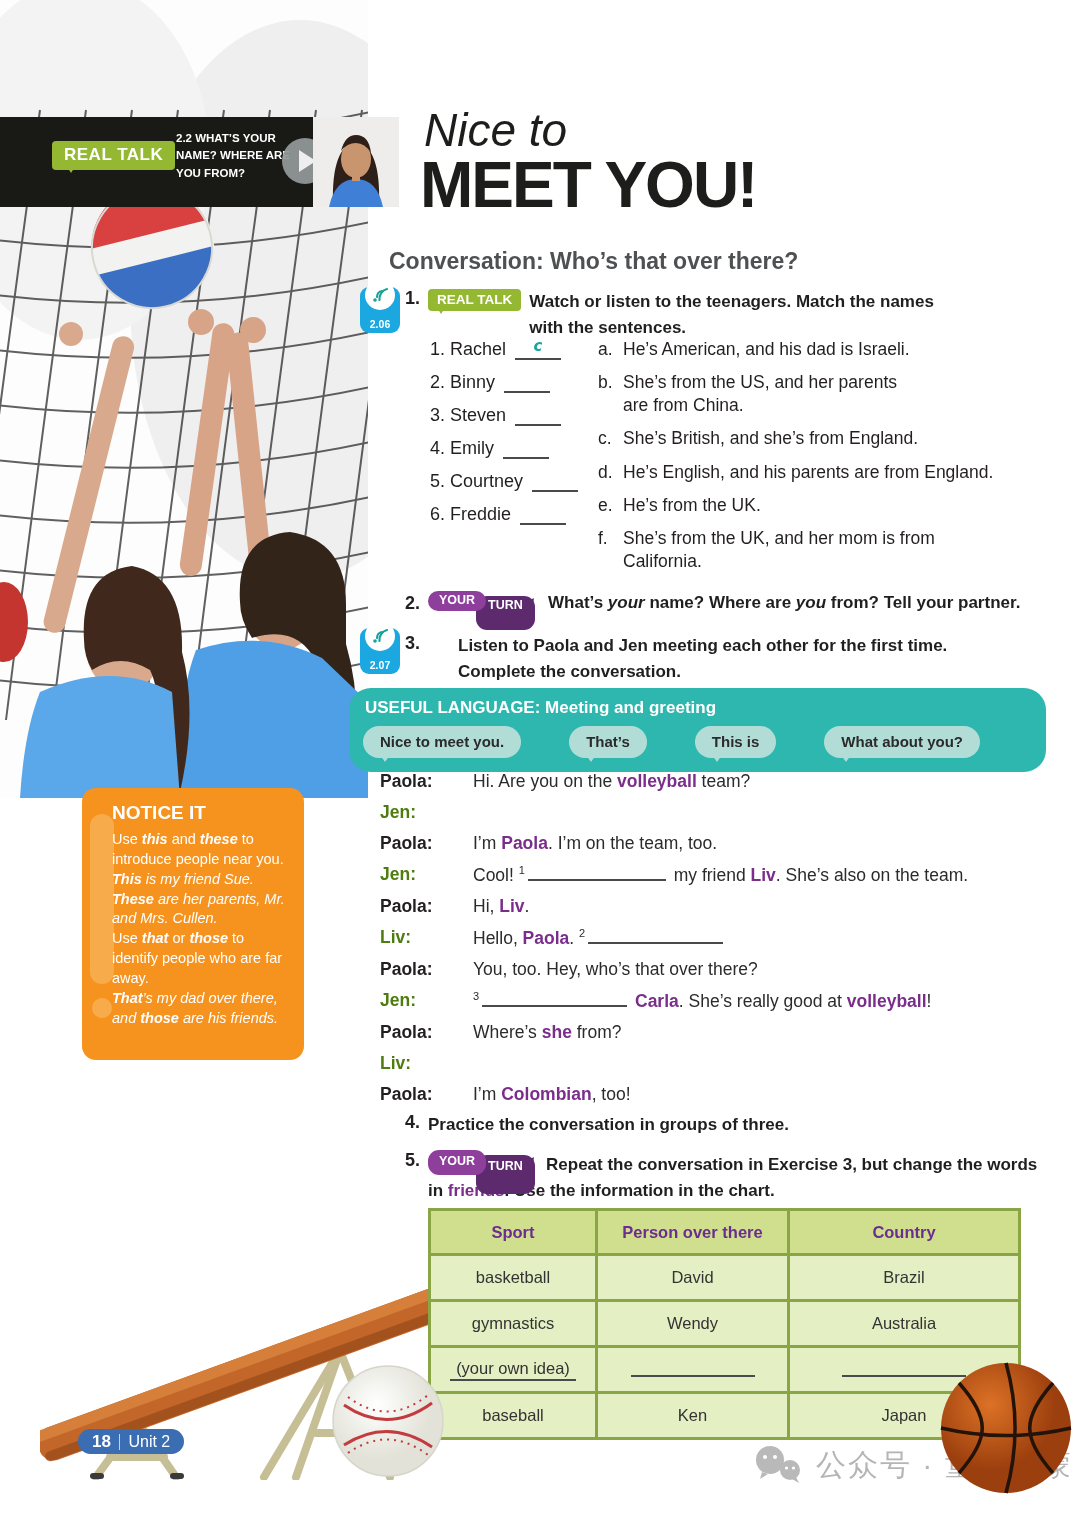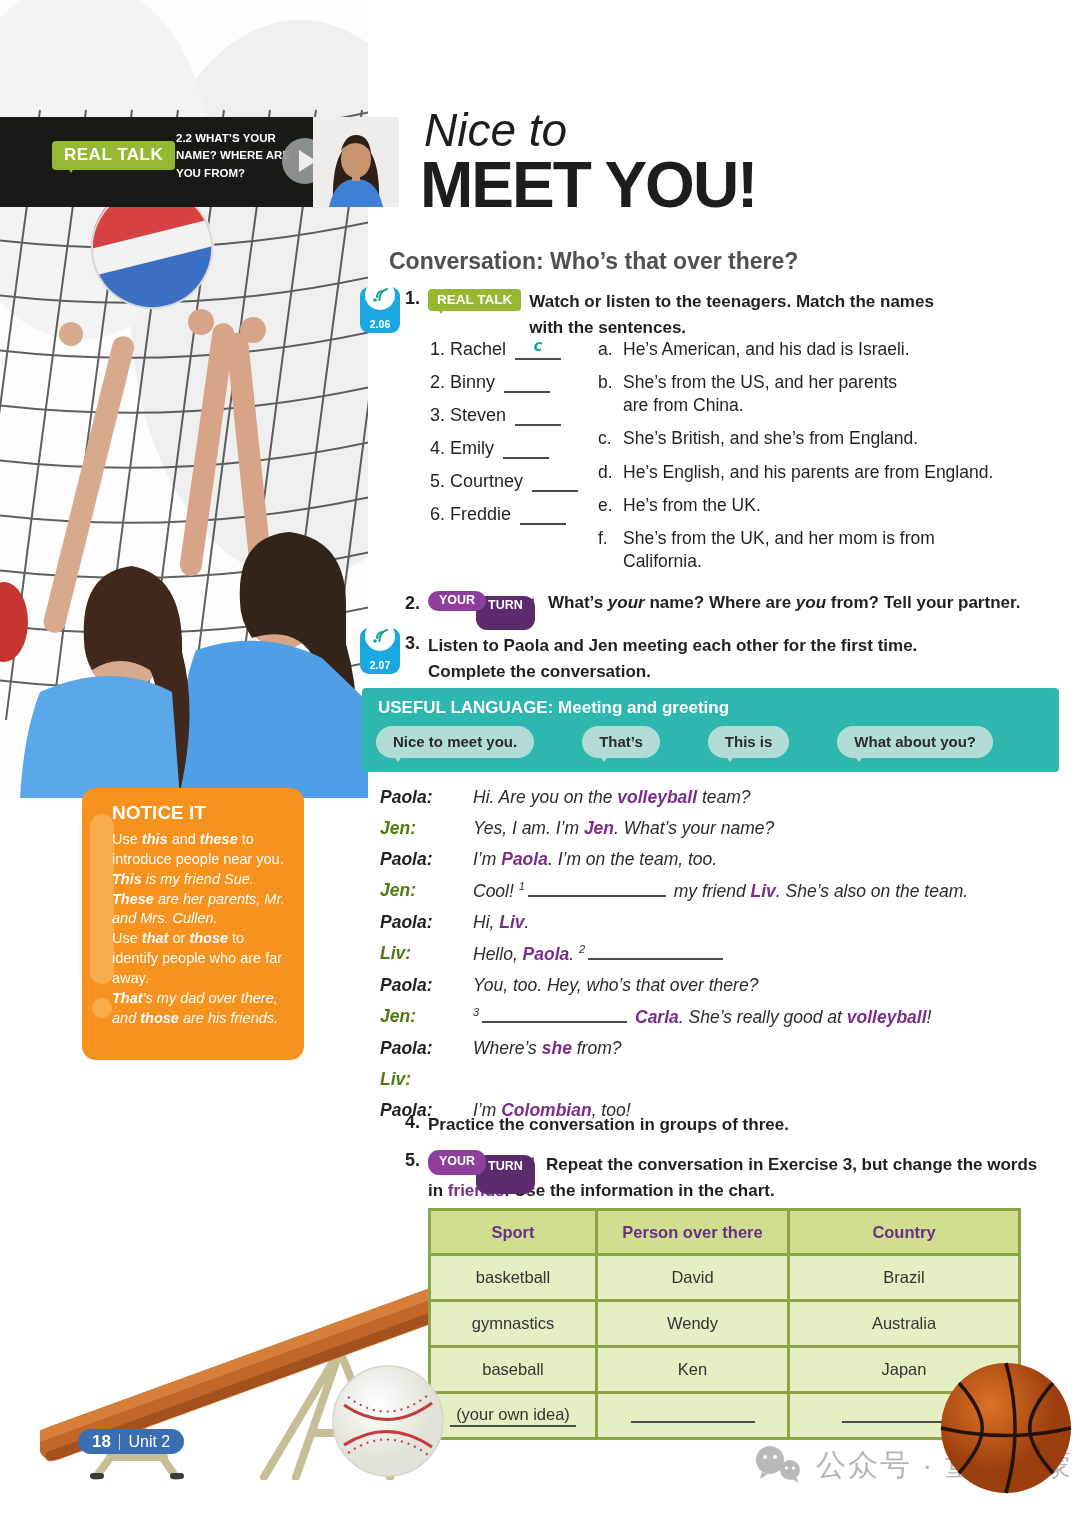--- a/index.html
+++ b/index.html
@@ -34,21 +34,21 @@
   
   .ex{position:absolute;display:flex;align-items:flex-start;gap:8px;z-index:2;}
   .ex-num{font-weight:bold;font-size:18px;flex:0 0 auto;}
   .ex-text{font-weight:bold;font-size:17px;line-height:1.55;color:#1f1f1f;}
   .ex1{left:405px;top:288px;} .ex1 .ex-text{width:430px;margin-top:1px;}
   .rt-badge{background:#94b832;color:#fff;font-weight:bold;font-size:13.5px;padding:3px 9px 4px;
     border-radius:4px;position:relative;flex:0 0 auto;margin-top:1px;}
   .rt-badge:after{content:"";position:absolute;left:8px;bottom:-8px;border:5px solid transparent;border-top:8px solid #94b832;}
   .ex2{left:405px;top:590px;align-items:center;}
   .ex2 .ex-text{white-space:nowrap;}
-  .ex3{left:405px;top:633px;} .ex3 .ex-text{width:565px;}
+  .ex3{left:405px;top:633px;} .ex3 .ex-text{width:565px;margin-left:30px;}
   .ex4{left:405px;top:1112px;}
   .ex5{left:405px;top:1150px;} .ex5 .ex-text{width:618px;}
   .ex5 .yt-badge{margin-right:6px;}
 
   
   .yt-badge{position:relative;display:inline-block;width:112px;height:25px;vertical-align:-5px;flex:0 0 auto;}
   .yt-your{position:absolute;left:0;top:0;background:#8e3f9b;color:#fff;font-weight:bold;font-size:12.5px;
     padding:2px 11px 4px;border-radius:11px;z-index:2;}
   .yt-turn{position:absolute;left:48px;top:5px;background:#5e2a6e;color:#fff;font-weight:bold;font-size:12.5px;
     padding:2px 12px 18px;border-radius:11px;z-index:1;}
@@ -59,29 +59,29 @@
   .name-item{display:flex;align-items:flex-end;gap:6px;margin-bottom:11px;font-size:18px;height:22px;}
   .options{position:absolute;left:598px;top:338px;width:424px;z-index:2;}
   .opt-item{display:flex;gap:7px;font-size:17.5px;line-height:1.3;margin-bottom:10.5px;}
   .opt-letter{flex:0 0 18px;}
   .blank{display:inline-block;border-bottom:2px solid #4a4a4c;height:14px;margin:0 3px;position:relative;}
   .name-blank{width:46px;}
   .blank .ans{position:absolute;left:0;right:0;top:-7px;text-align:center;color:#17a79e;
     font-style:italic;font-weight:bold;font-size:15px;font-family:"DejaVu Sans",sans-serif;}
 
   
-  .useful{position:absolute;left:362px;top:688px;width:697px;height:84px;background:#2db7ae;border-radius:4px;z-index:2;}
+  .useful{position:absolute;left:349px;top:688px;width:697px;height:84px;background:#2db7ae;border-radius:22px;z-index:2;}
   .ul-title{color:#fff;font-weight:bold;font-size:17px;padding:10px 0 0 16px;}
   .ul-bubbles{display:flex;gap:48px;padding:8px 0 0 14px;}
   .ul-bubble{position:relative;background:#b2ddd7;color:#2b2b2b;font-weight:bold;font-size:15px;
     padding:7px 17px 8px;border-radius:16px;white-space:nowrap;}
   .ul-bubble:after{content:"";position:absolute;left:15px;bottom:-11px;border:7px solid transparent;border-top:10px solid #b2ddd7;}
 
   
-  .dialogue{position:absolute;left:380px;top:786px;width:648px;z-index:2;font-size:17.5px;font-style:italic;}
+  .dialogue{position:absolute;left:380px;top:770px;width:648px;z-index:2;font-size:17.5px;}
   .dlg-row{display:flex;margin-bottom:8px;line-height:1.32;}
   .dlg-spk{flex:0 0 93px;font-weight:bold;}
   .dlg-spk.gray{color:#4d7c0f;}
   .dlg-text{flex:1;color:#2b2b2b;}
   .s-p{color:#7b2d8b;font-weight:bold;}
   .s-i{font-style:italic;}
   .s-bi{font-weight:bold;font-style:italic;}
   .s-sup{vertical-align:super;font-size:11px;}
 
   
@@ -300,21 +300,20 @@
       </div>
   </div>
 
   <div class="dialogue">
       <div class="dlg-row">
         <span class="dlg-spk">Paola:</span>
         <span class="dlg-text"><span>Hi. Are you on the </span><span class="s-p">volleyball</span><span> team?</span></span>
       </div>
       <div class="dlg-row">
         <span class="dlg-spk gray">Jen:</span>
-        <span class="dlg-text"><span>Yes, I am. I’m </span><span class="s-p">Jen</span><span>. What’s your name?</span></span>
       </div>
       <div class="dlg-row">
         <span class="dlg-spk">Paola:</span>
         <span class="dlg-text"><span>I’m </span><span class="s-p">Paola</span><span>. I’m on the team, too.</span></span>
       </div>
       <div class="dlg-row">
         <span class="dlg-spk gray">Jen:</span>
         <span class="dlg-text"><span>Cool! </span><span class="s-sup">1</span><span class="blank" style="width: 138px;"></span><span> my friend </span><span class="s-p">Liv</span><span>. She’s also on the team.</span></span>
       </div>
       <div class="dlg-row">
@@ -438,28 +437,28 @@
           <td>basketball</td>
           <td>David</td>
           <td>Brazil</td>
         </tr>
         <tr>
           <td>gymnastics</td>
           <td>Wendy</td>
           <td>Australia</td>
         </tr>
         <tr>
+          <td><span class="cell-line">(your own idea)</span></td>
+          <td><span class="cell-line"></span></td>
+          <td><span class="cell-line"></span></td>
+        </tr>
+        <tr>
           <td>baseball</td>
           <td>Ken</td>
           <td>Japan</td>
-        </tr>
-        <tr>
-          <td><span class="cell-line">(your own idea)</span></td>
-          <td><span class="cell-line"></span></td>
-          <td><span class="cell-line"></span></td>
         </tr>
       </tbody>
   </table>
 
   <div class="page-badge">
     <span class="pb-num">18</span>
     <span class="pb-div"></span>
     <span class="pb-unit">Unit 2</span>
   </div>
   <div class="watermark">

